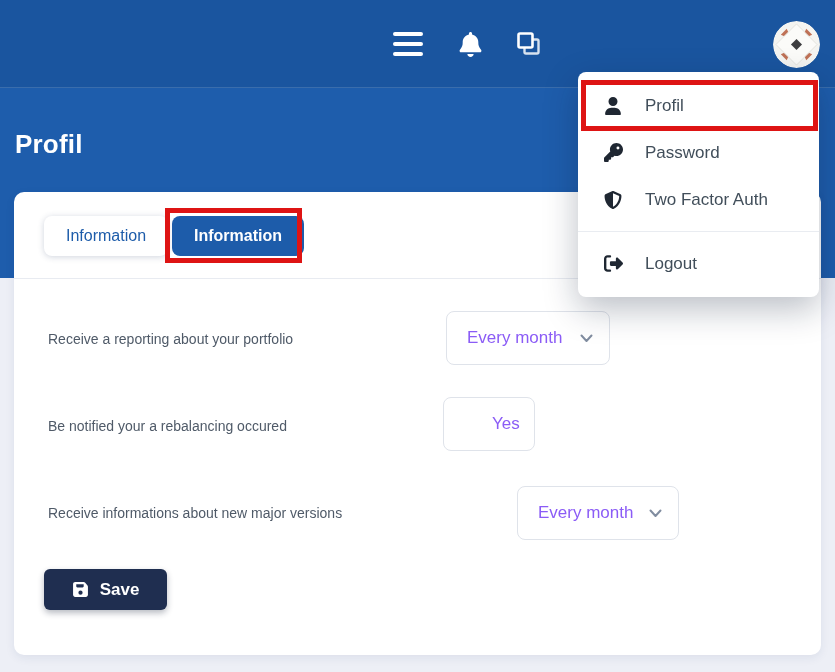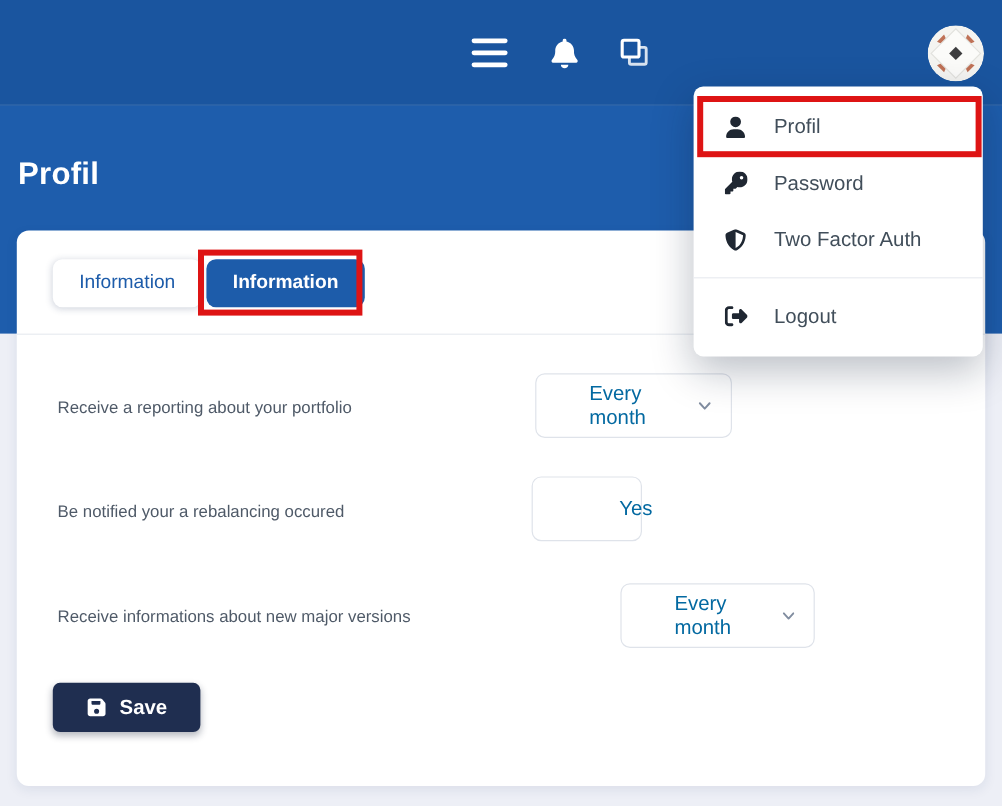--- a/index.html
+++ b/index.html
@@ -78,21 +78,21 @@
   .lbl-1 { top: 135px; }
   .lbl-2 { top: 222px; }
   .lbl-3 { top: 309px; }
 
   .select-box {
     position: absolute; height: 54px;
     border: 1px solid #dfe3ea; border-radius: 8px; background: #ffffff;
     display: flex; align-items: center; justify-content: space-between;
     padding: 0 16px 0 20px; cursor: pointer;
   }
-  .select-box .sel-value { font-size: 17px; color: #0369a1; margin-right: 14px; margin-left: 24px; }
+  .select-box .sel-value { font-size: 17px; color: #8b5cf6; margin-right: 14px; }
   .sel-1 { left: 432px; top: 119px; width: 164px; }
   .sel-2 { left: 429px; top: 205px; width: 92px; padding-left: 48px;  }
   .sel-3 { left: 503px; top: 294px; width: 162px; }
 
   .save-btn {
     position: absolute; left: 30px; top: 377px; width: 123px; height: 41px;
     background: #1f2e50; border: none; border-radius: 6px; cursor: pointer;
     display: flex; align-items: center; justify-content: center; gap: 11px;
     color: #ffffff; font-size: 17px; font-weight: bold;
     font-family: "Liberation Sans", sans-serif;

